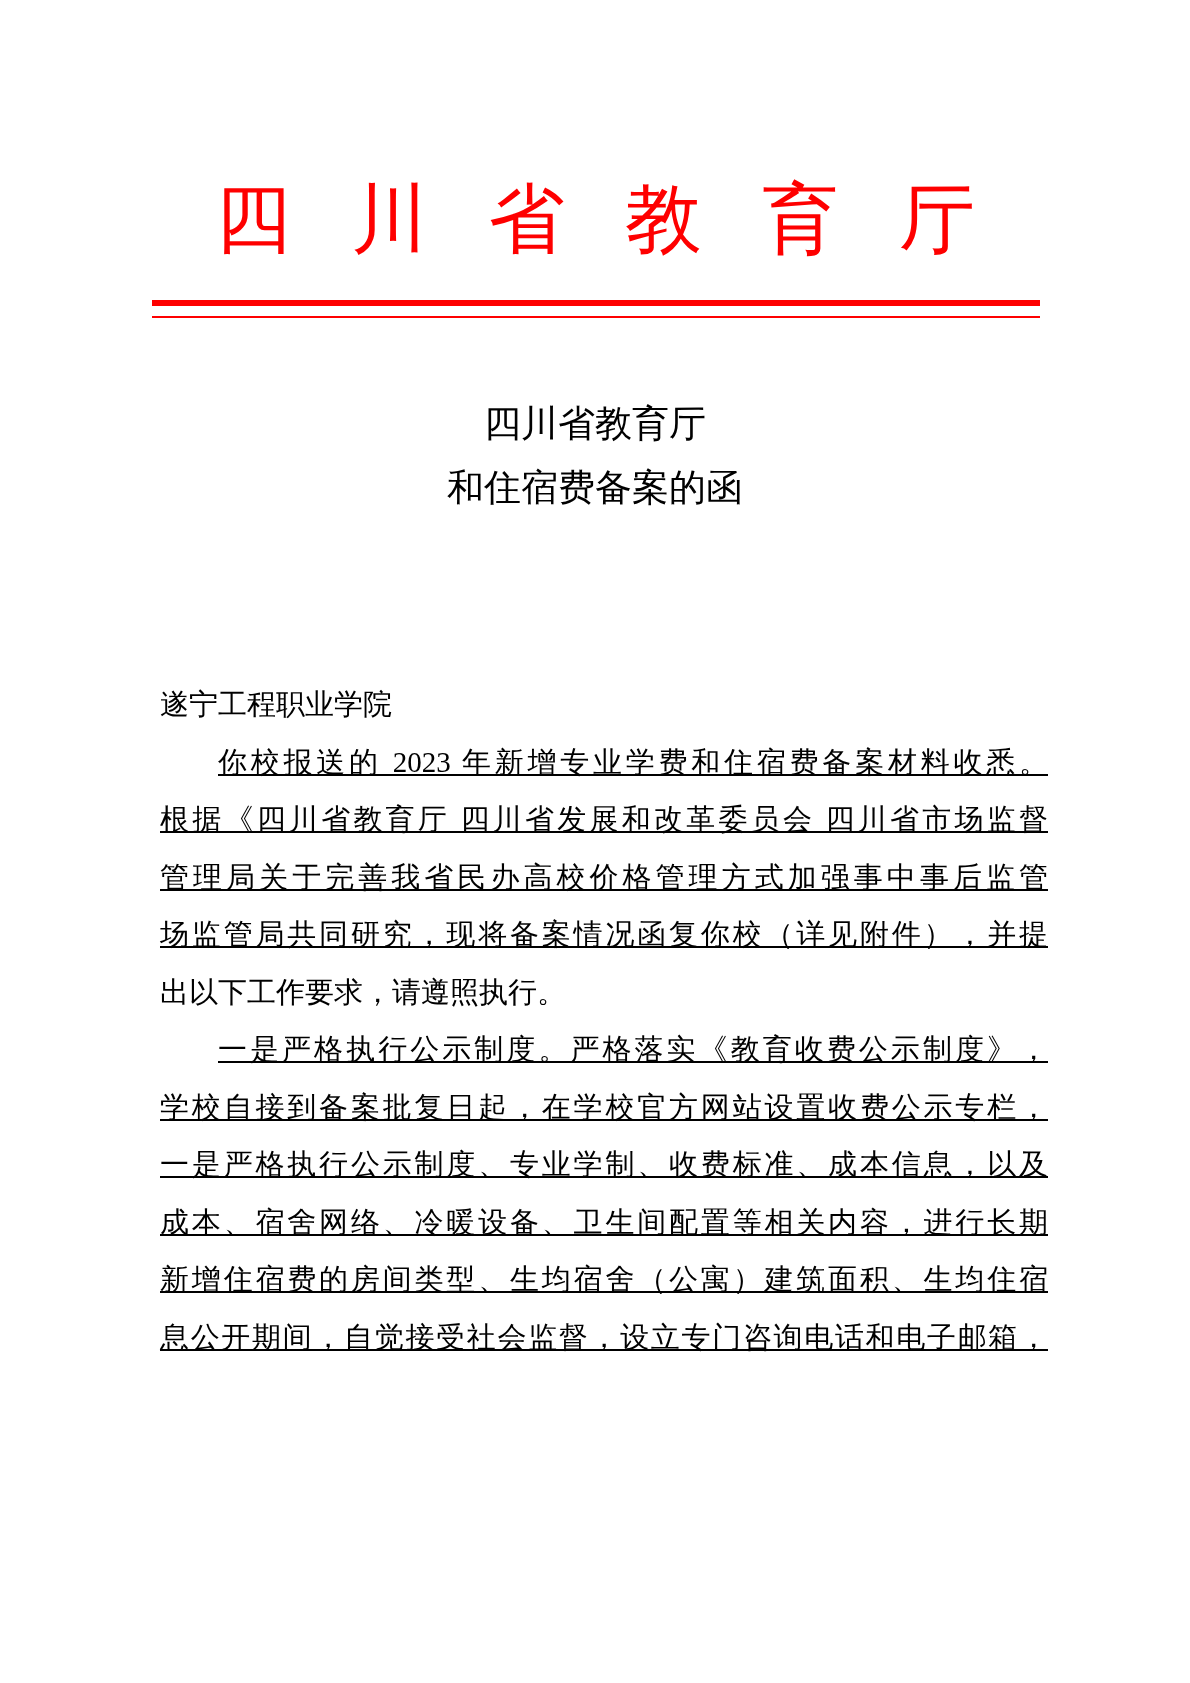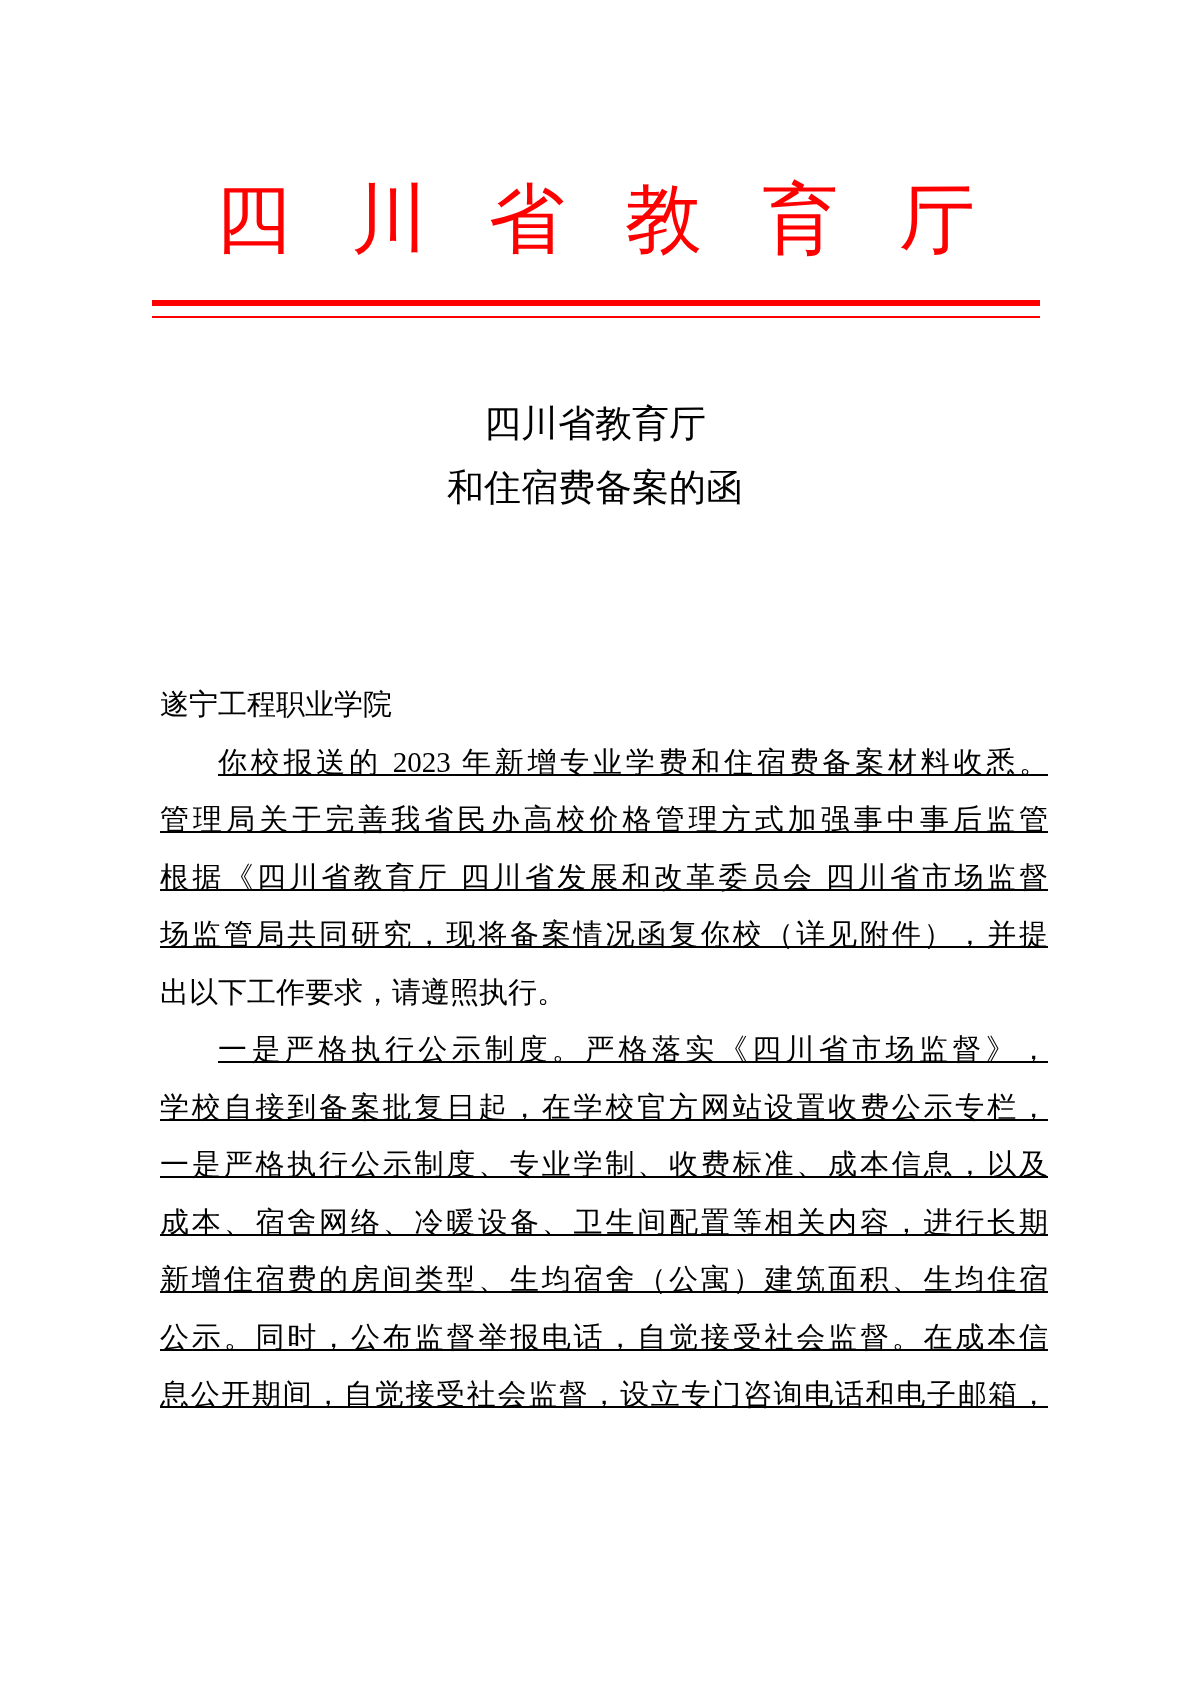--- a/index.html
+++ b/index.html
@@ -103,30 +103,29 @@
   <div class="rule-top"></div>
 
   <div class="doc-title">
     <div>四川省教育厅</div>
     <div>和住宿费备案的函</div>
   </div>
 
   <div class="body-text">
     <div class="line">遂宁工程职业学院</div>
     <div class="line indent fill">你校报送的 2023 年新增专业学费和住宿费备案材料收悉。</div>
+    <div class="line fill">根据《四川省教育厅 四川省发展和改革委员会 四川省市场监督</div>
     <div class="line fill">管理局关于完善我省民办高校价格管理方式加强事中事后监管</div>
-    <div class="line fill">根据《四川省教育厅 四川省发展和改革委员会 四川省市场监督</div>
     <div class="line fill">场监管局共同研究，现将备案情况函复你校（详见附件），并提</div>
     <div class="line">出以下工作要求，请遵照执行。</div>
-    <div class="line indent fill">一是严格执行公示制度。严格落实《四川省市场监督》，</div>
+    <div class="line indent fill">一是严格执行公示制度。严格落实《教育收费公示制度》，</div>
     <div class="line fill">学校自接到备案批复日起，在学校官方网站设置收费公示专栏，</div>
     <div class="line fill">一是严格执行公示制度、专业学制、收费标准、成本信息，以及</div>
     <div class="line fill">成本、宿舍网络、冷暖设备、卫生间配置等相关内容，进行长期</div>
     <div class="line fill">新增住宿费的房间类型、生均宿舍（公寓）建筑面积、生均住宿</div>
-    <div class="line fill">公示。同时，公布监督举报电话，自觉接受社会监督。在成本信</div>
     <div class="line fill">息公开期间，自觉接受社会监督，设立专门咨询电话和电子邮箱，</div>
   </div>
 
   <div class="rule-bottom"></div>
 
   <div class="page-number">— 1 —</div>
 
 </div>
 
 </body></html>

